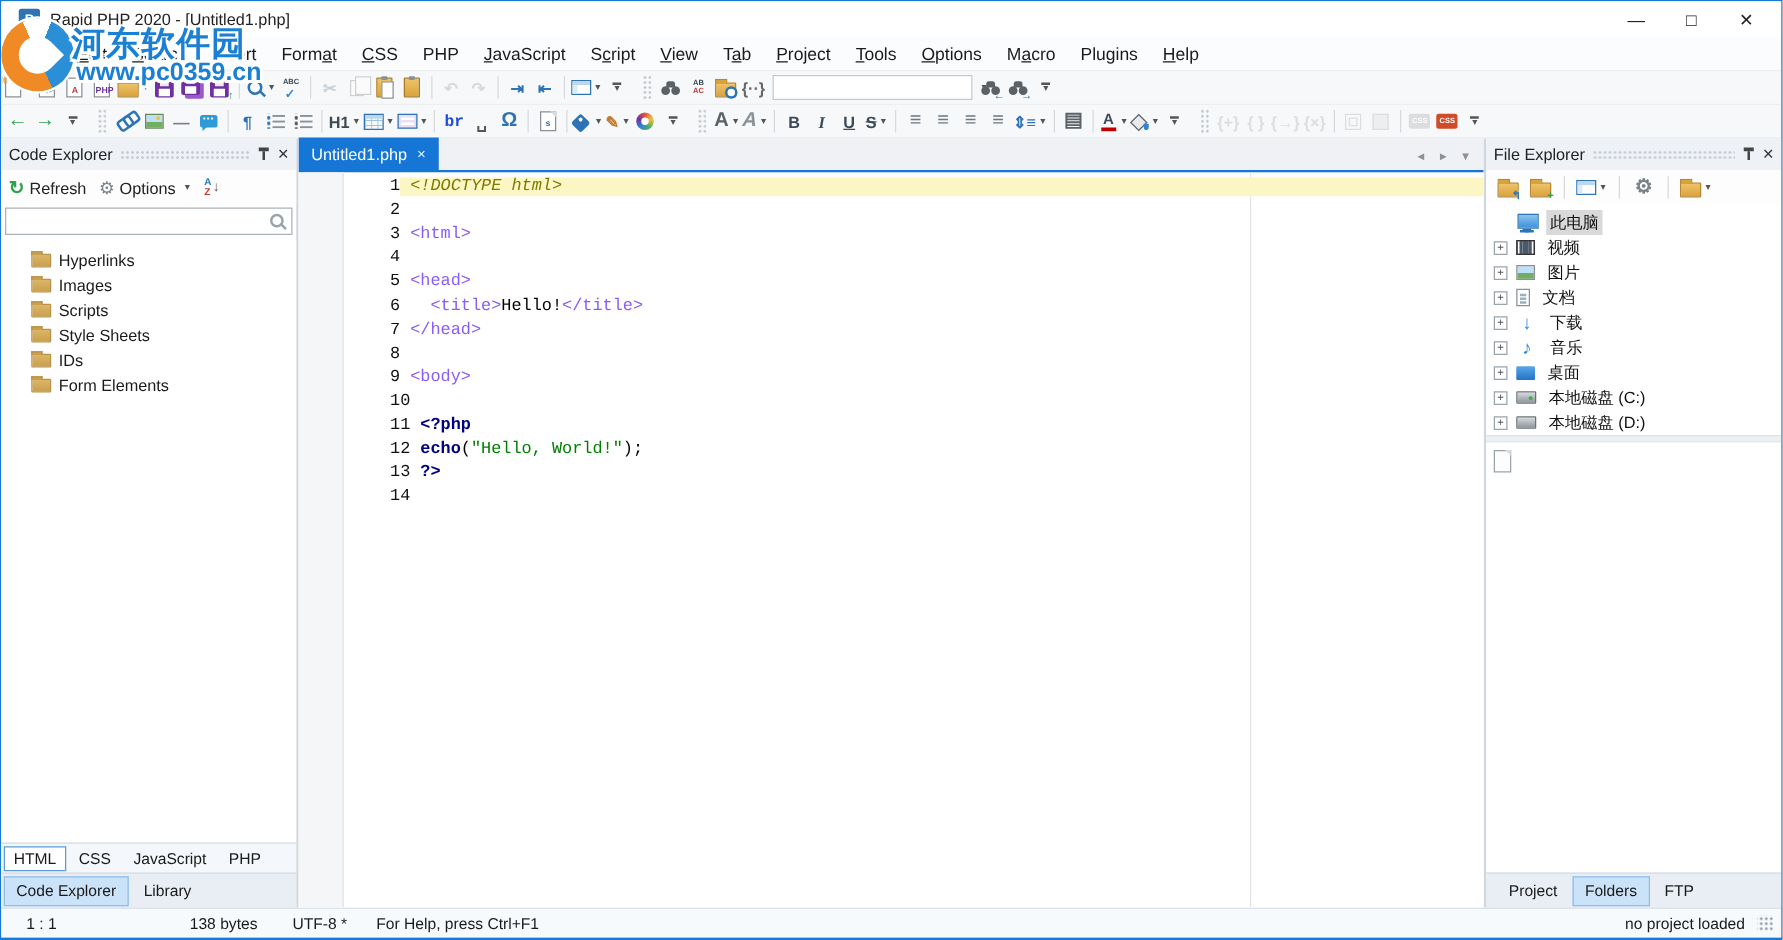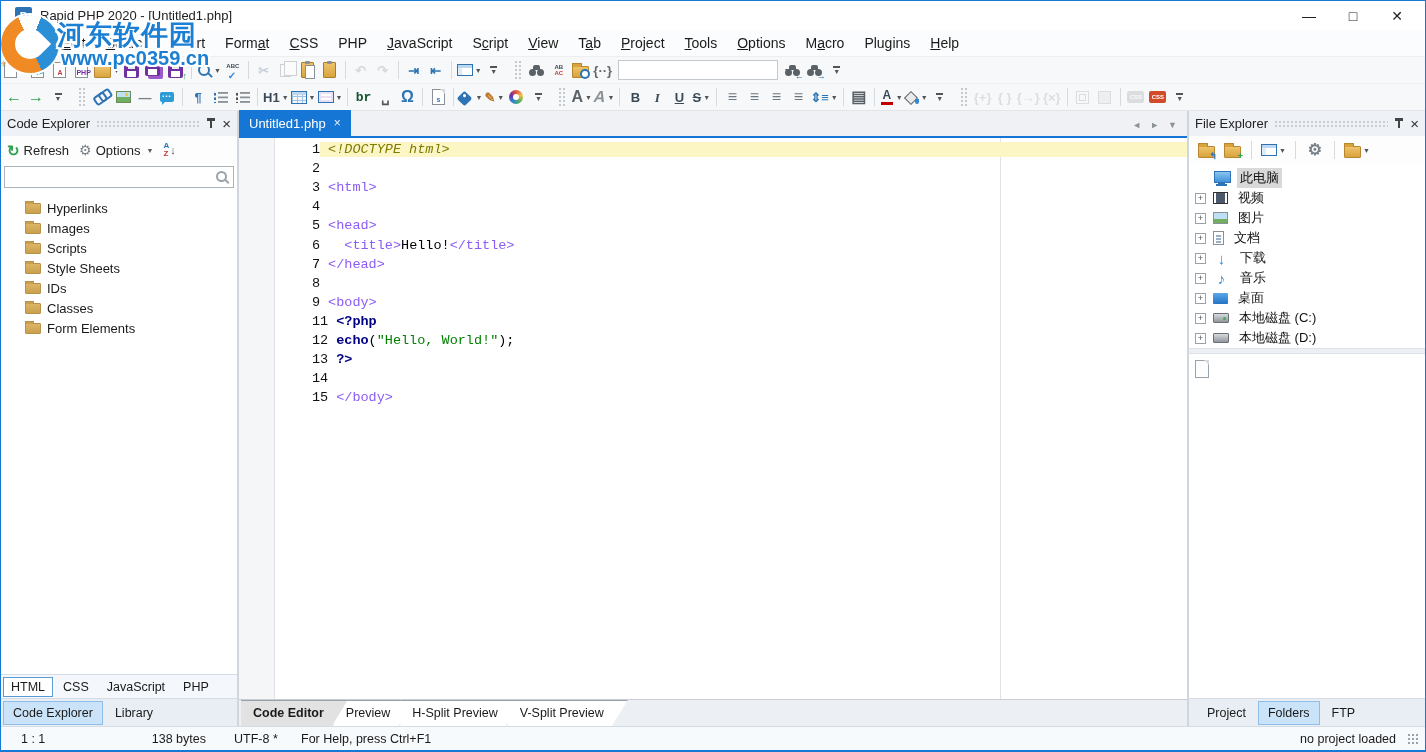--- a/index.html
+++ b/index.html
@@ -426,21 +426,21 @@
       <span class="tbtn">
         <span class="ic ic-table"></span>
         <span class="ddarr">▼</span>
       </span>
       <span class="tbtn">
         <span class="ic ic-form"></span>
         <span class="ddarr">▼</span>
       </span>
       <div class="tsep"></div>
       <span class="tbtn">
-        <span class="gl mono" style="color: #14532d;">br</span>
+        <span class="gl mono" style="color: #1d4ed8;">br</span>
       </span>
       <span class="tbtn">
         <span class="gl" style="color: rgb(85, 85, 85);">␣</span>
       </span>
       <span class="tbtn">
         <span class="gl big" style="color: rgb(46, 116, 181);">Ω</span>
       </span>
       <div class="tsep"></div>
       <span class="tbtn">
         <span class="ic ic-page">
@@ -602,24 +602,20 @@
             <span class="ic ce-folder"></span>
             <span>Scripts</span>
           </div>
           <div class="trow">
             <span class="ic ce-folder"></span>
             <span>Style Sheets</span>
           </div>
           <div class="trow">
             <span class="ic ce-folder"></span>
             <span>IDs</span>
-          </div>
-          <div class="trow">
-            <span class="ic ce-folder"></span>
-            <span>Classes</span>
           </div>
           <div class="trow">
             <span class="ic ce-folder"></span>
             <span>Form Elements</span>
           </div>
         </div>
       <div class="spacer"></div>
       <div class="langtabs" id="langtabs">
           <span class="langtab active">HTML</span>
           <span class="langtab">CSS</span>
@@ -679,48 +675,42 @@
               </div>
               <div class="lrow">
                 <span class="cline lnum">8</span>
                 <span class="lcode"></span>
               </div>
               <div class="lrow">
                 <span class="cline lnum">9</span>
                 <span class="lcode"><span class="tk-tag">&lt;body&gt;</span></span>
               </div>
               <div class="lrow">
+                <span class="cline lnum">10</span>
+                <span class="lcode"></span>
+              </div>
+              <div class="lrow">
                 <span class="cline lnum">11</span>
                 <span class="lcode"><span class="tk-php">&lt;?php</span></span>
               </div>
               <div class="lrow">
                 <span class="cline lnum">12</span>
                 <span class="lcode"><span class="tk-php">echo</span><span class="tk-pl">(</span><span class="tk-str">"Hello, World!"</span><span class="tk-pl">);</span></span>
               </div>
               <div class="lrow">
                 <span class="cline lnum">13</span>
                 <span class="lcode"><span class="tk-php">?&gt;</span></span>
               </div>
               <div class="lrow">
                 <span class="cline lnum">14</span>
                 <span class="lcode"></span>
-              </div>
-              <div class="lrow">
-                <span class="cline lnum">15</span>
-                <span class="lcode"><span class="tk-tag">&lt;/body&gt;</span></span>
               </div>
             </div>
         </div>
       </div>
-      <div class="btabs" id="editorbtabs">
-          <span class="etab active">Code Editor</span>
-          <span class="etab">Preview</span>
-          <span class="etab">H-Split Preview</span>
-          <span class="etab">V-Split Preview</span>
-        </div>
     </div>
 
     <div class="panel right">
       <div class="phead">
         <span class="ptitle">File Explorer</span>
         <span class="dots"></span>
         <span class="pinic"></span>
         <span class="pclose">×</span>
       </div>
       <div class="ptools" id="fxtools">

